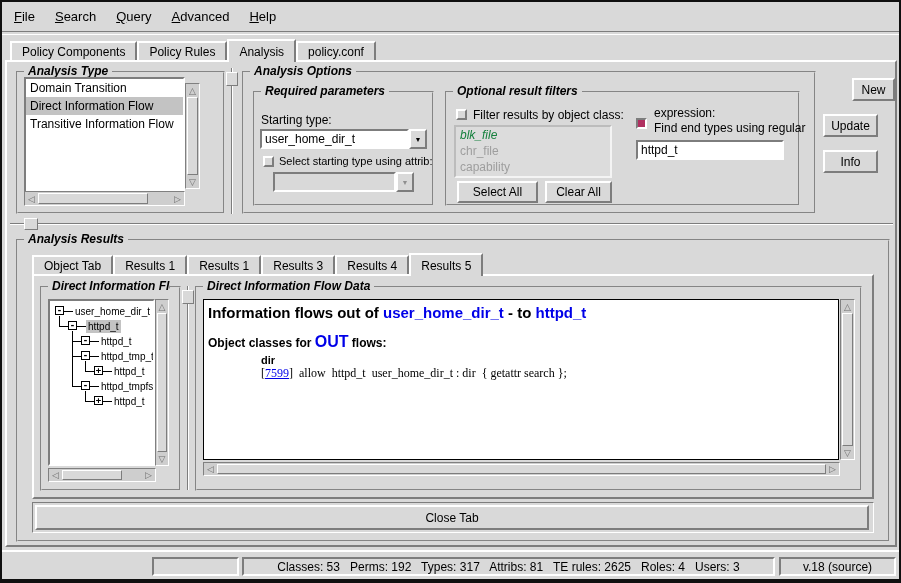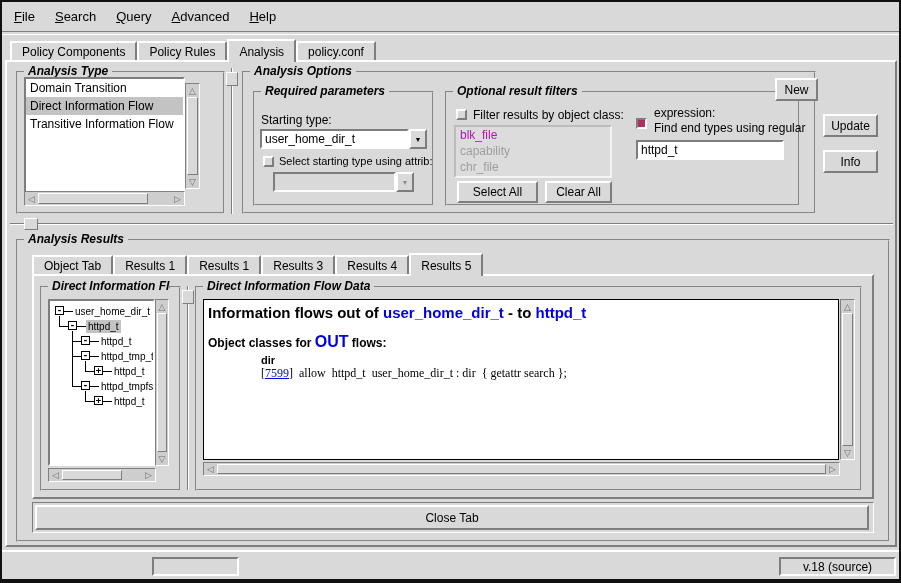--- a/index.html
+++ b/index.html
@@ -153,39 +153,39 @@
     <div class="c-entry"></div>
     <div class="c-btn">▼</div>
   </div>
 
   <div class="lframe" style="left:443px; top:89px; width:355px; height:115px;">
     <span class="legend">Optional result filters</span>
   </div>
   <div class="checkbox abs" style="left:454px; top:107px;"></div>
   <div class="abs" style="left:471px; top:106px; font-size:12px;">Filter results by object class:</div>
   <div class="abs" style="left:452px; top:123px; width:158px; height:53px; background:#dcdcdc; border:2px solid; border-color:#bcbcbc #f4f4f4 #f4f4f4 #bcbcbc; overflow:hidden;">
-    <div class="lb-item" style="color:#a21caf; line-height:16px;">blk_file</div>
+    <div class="lb-item" style="color:#15803d; line-height:16px;font-style:italic;">blk_file</div>
+    <div class="lb-item" style="color:#9e9e9e; line-height:16px;">chr_file</div>
     <div class="lb-item" style="color:#9e9e9e; line-height:16px;">capability</div>
-    <div class="lb-item" style="color:#9e9e9e; line-height:16px;">chr_file</div>
   </div>
   <div class="btn abs" style="left:455px; top:179px; width:81px; height:22px;">
       <span>Select All</span>
     </div>
   <div class="btn abs" style="left:543px; top:179px; width:67px; height:22px;">
       <span>Clear All</span>
     </div>
 
   <div class="checkbox checked abs" style="left:634px; top:116px;"></div>
   <div class="abs" style="left:652px; top:104px; font-size:12px; line-height:15px;">
     <div>expression:</div>
     <div>Find end types using regular</div>
   </div>
   <div class="entry abs" style="left:634px; top:138px; width:148px; height:20px;">httpd_t</div>
 
-  <div class="btn abs" style="left:773px; top:76px; width:43px; height:23px;">
+  <div class="btn abs" style="left:850px; top:76px; width:43px; height:23px;">
       <span>New</span>
     </div>
   <div class="btn abs" style="left:821px; top:112px; width:55px; height:23px;">
       <span>Update</span>
     </div>
   <div class="btn abs" style="left:821px; top:148px; width:55px; height:23px;">
       <span>Info</span>
     </div>
 
   <div class="groove-h abs" style="left:8px; top:221px; width:883px;"></div>
@@ -293,16 +293,17 @@
   </div>
 
   <div class="abs sunken1" style="left:30px; top:500px; width:842px; height:31px;padding-left:33px;">
     <div class="btn" style="position:absolute; left:2px; top:2px; width:834px; height:25px;">
         <span>Close Tab</span>
       </div>
   </div>
 
   <div id="statusbar" class="abs">
     <div class="status-box" style="left:150px; width:87px;"></div>
+    <div class="status-box pre" style="left:240px; width:533px;">Classes: 53   Perms: 192   Types: 317   Attribs: 81   TE rules: 2625   Roles: 4   Users: 3</div>
     <div class="status-box" style="left:777px; width:117px;">v.18 (source)</div>
   </div>
 
 </div>
 
 </body></html>

